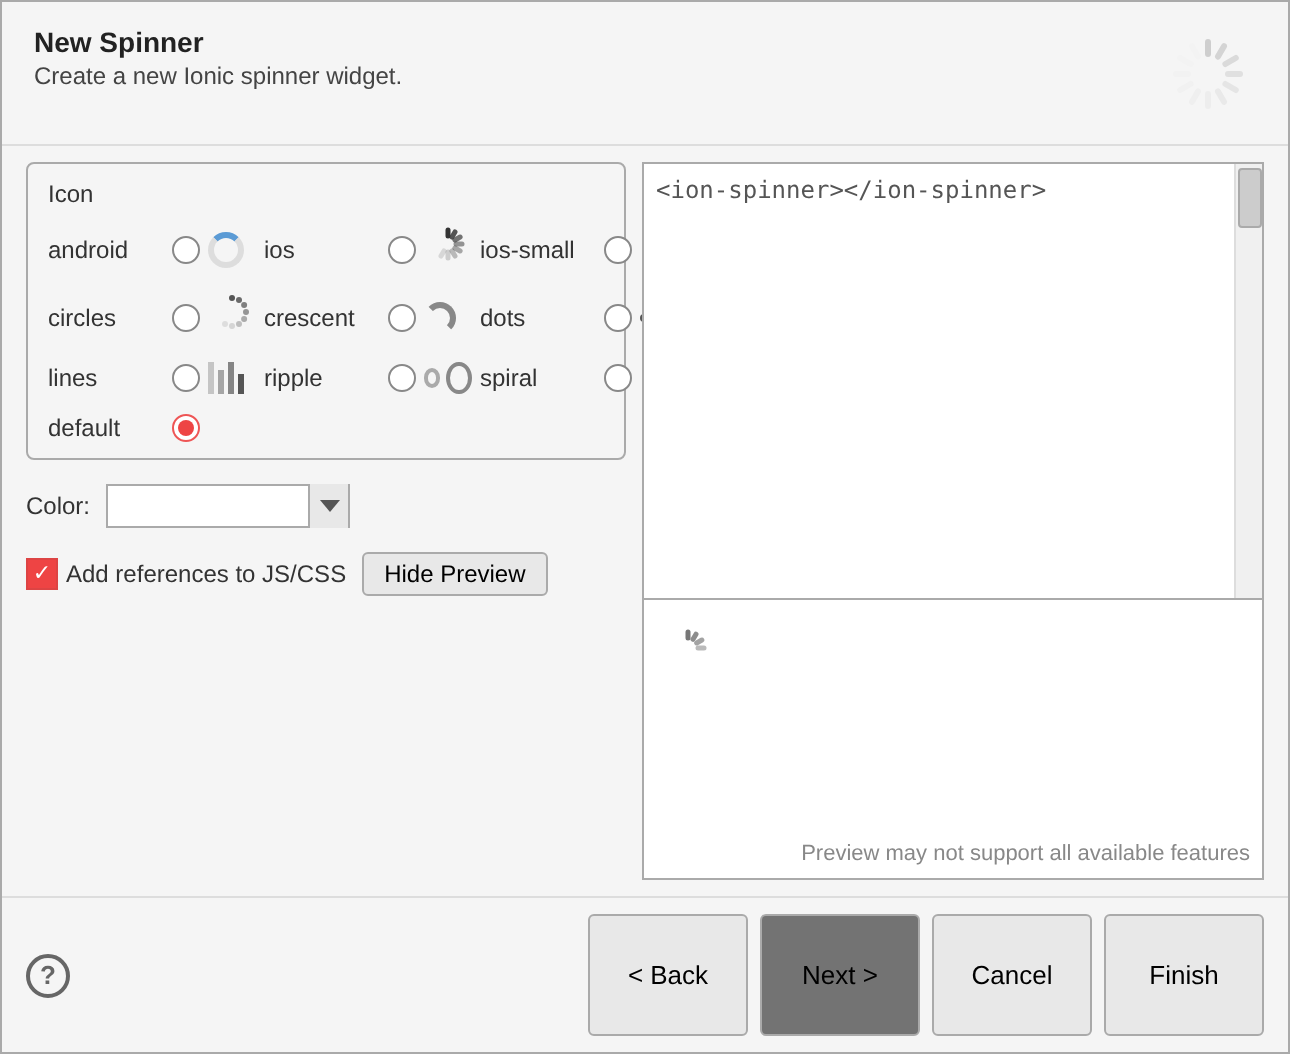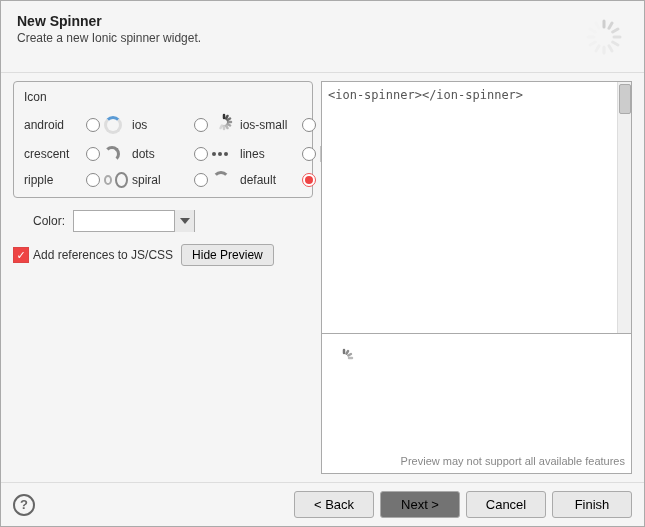--- a/index.html
+++ b/index.html
@@ -106,21 +106,20 @@
       font-size: 18px;
       color: #555;
       width: 24px;
       text-align: center;
     }
     .color-row {
       display: flex;
       align-items: center;
       gap: 8px;
       padding: 4px 0;
-      margin-left: 20px;
     }
     .color-label {
       font-size: 12px;
       color: #333;
     }
     .color-input-wrap {
       display: flex;
       align-items: center;
       border: 1px solid #aaa;
       background: white;
@@ -262,21 +261,21 @@
       font-size: 13px;
       font-weight: bold;
       color: #666;
       cursor: pointer;
     }
     .footer-buttons {
       display: flex;
       gap: 6px;
     }
     .btn {
-      padding: 5px 18px;
+      padding: 22px 18px;
       font-size: 13px;
       border: 1px solid #aaa;
       background: #e8e8e8;
       cursor: pointer;
       border-radius: 3px;
       min-width: 80px;
       text-align: center;
     }
     .btn-next {
       background: #737373;
@@ -405,20 +404,38 @@
                   <line x1="5.2" y1="3" x2="3.03" y2="1.75" stroke="#555" stroke-width="2" stroke-linecap="round" opacity="0.4"></line>
                   <line x1="3" y1="5.2" x2="1.75" y2="3.03" stroke="#555" stroke-width="2" stroke-linecap="round" opacity="0.3"></line>
                   <line x1="0" y1="6" x2="0" y2="3.5" stroke="#555" stroke-width="2" stroke-linecap="round" opacity="0.2"></line>
                   <line x1="-3" y1="5.2" x2="-1.75" y2="3.03" stroke="#555" stroke-width="2" stroke-linecap="round" opacity="0.15"></line>
                 </g>
               </svg>
             </div>
           </div>
 
 
+          <div class="icon-item">
+            <span class="icon-label">circles</span>
+            <div class="radio-btn"></div>
+            <div class="spinner-icon">
+              <svg width="20" height="20" viewBox="0 0 20 20">
+                <g transform="translate(10,10)">
+                  <circle cx="0" cy="-7" r="1.5" fill="#555" opacity="1"></circle>
+                  <circle cx="3.5" cy="-6.06" r="1.5" fill="#555" opacity="0.87"></circle>
+                  <circle cx="6.06" cy="-3.5" r="1.5" fill="#555" opacity="0.74"></circle>
+                  <circle cx="7" cy="0" r="1.5" fill="#555" opacity="0.6"></circle>
+                  <circle cx="6.06" cy="3.5" r="1.5" fill="#555" opacity="0.47"></circle>
+                  <circle cx="3.5" cy="6.06" r="1.5" fill="#555" opacity="0.34"></circle>
+                  <circle cx="0" cy="7" r="1.5" fill="#555" opacity="0.2"></circle>
+                  <circle cx="-3.5" cy="6.06" r="1.5" fill="#555" opacity="0.15"></circle>
+                </g>
+              </svg>
+            </div>
+          </div>
 
           <div class="icon-item">
             <span class="icon-label">crescent</span>
             <div class="radio-btn"></div>
             <div class="spinner-icon">
               <div class="sp-crescent"></div>
             </div>
           </div>
 
           <div class="icon-item">

